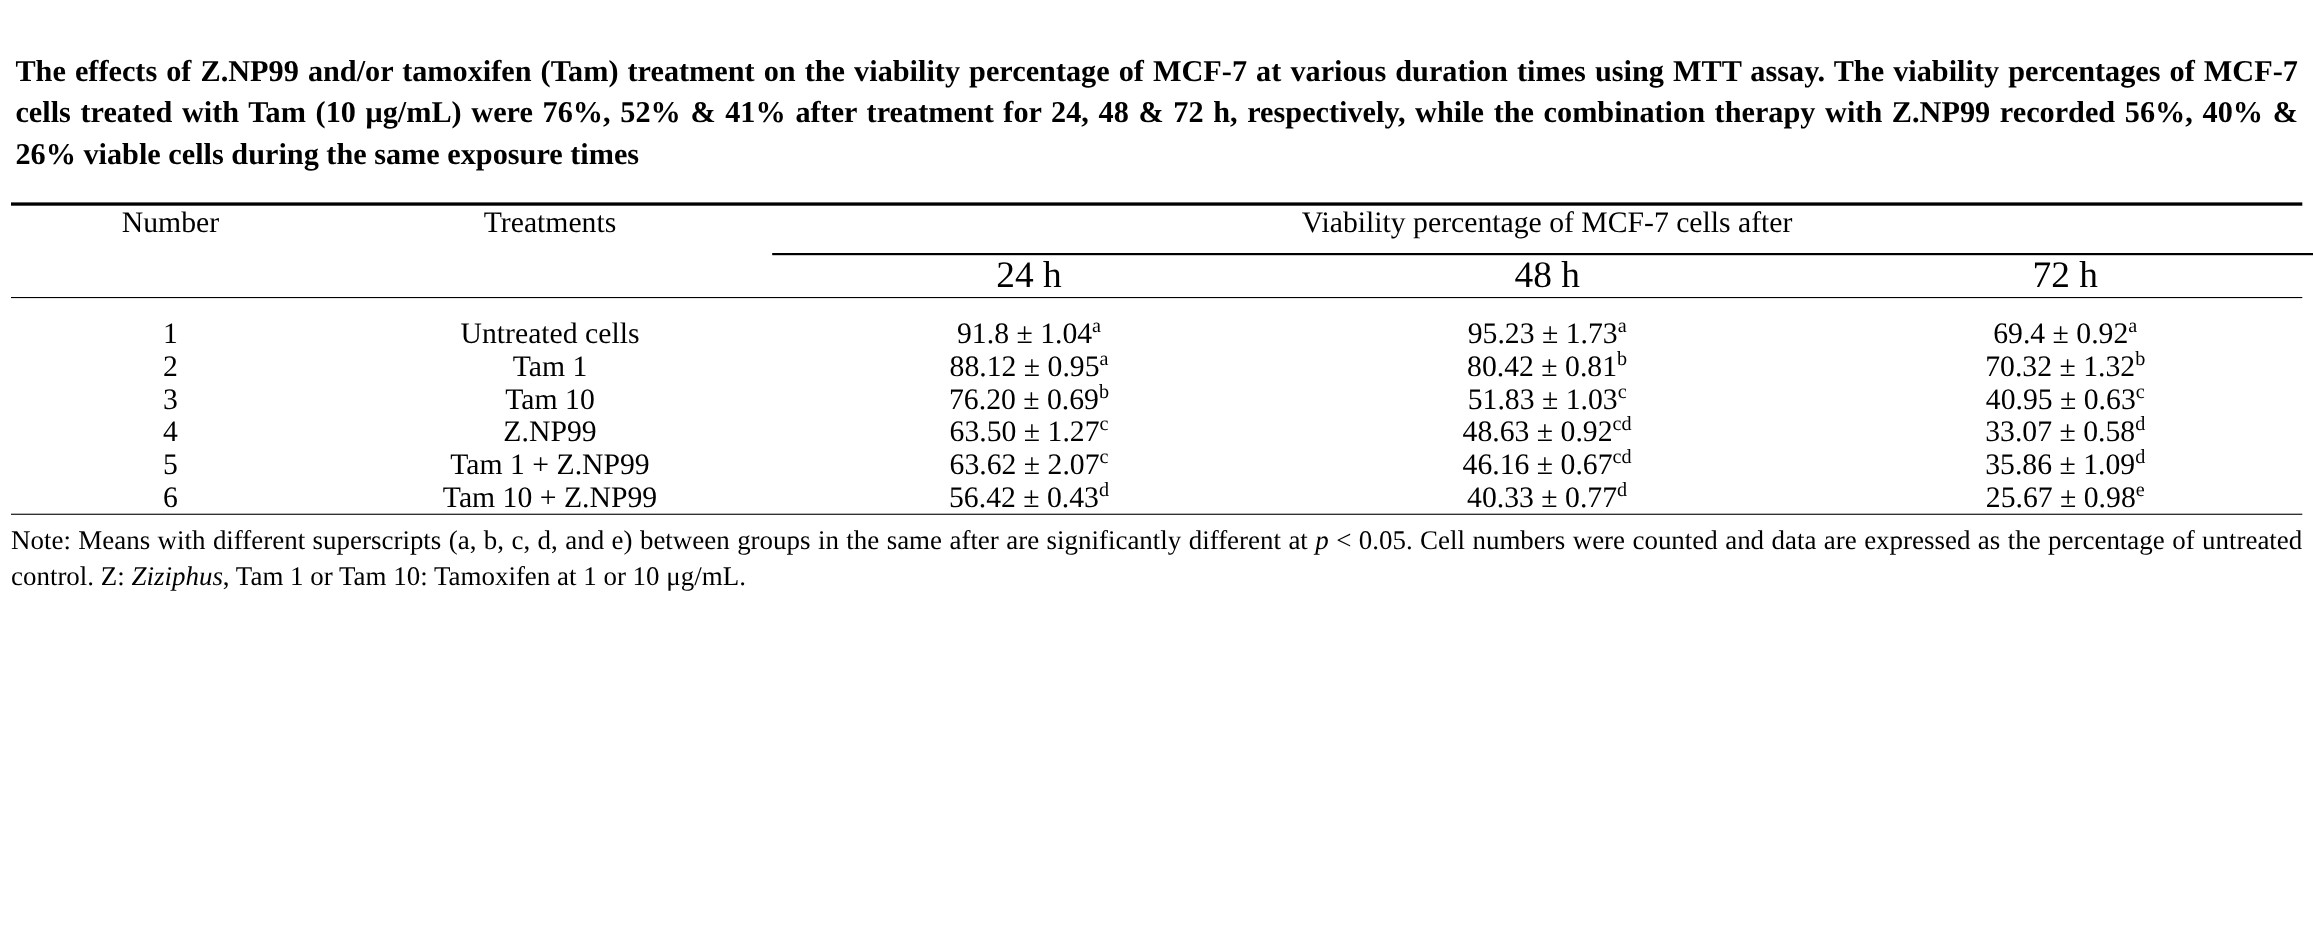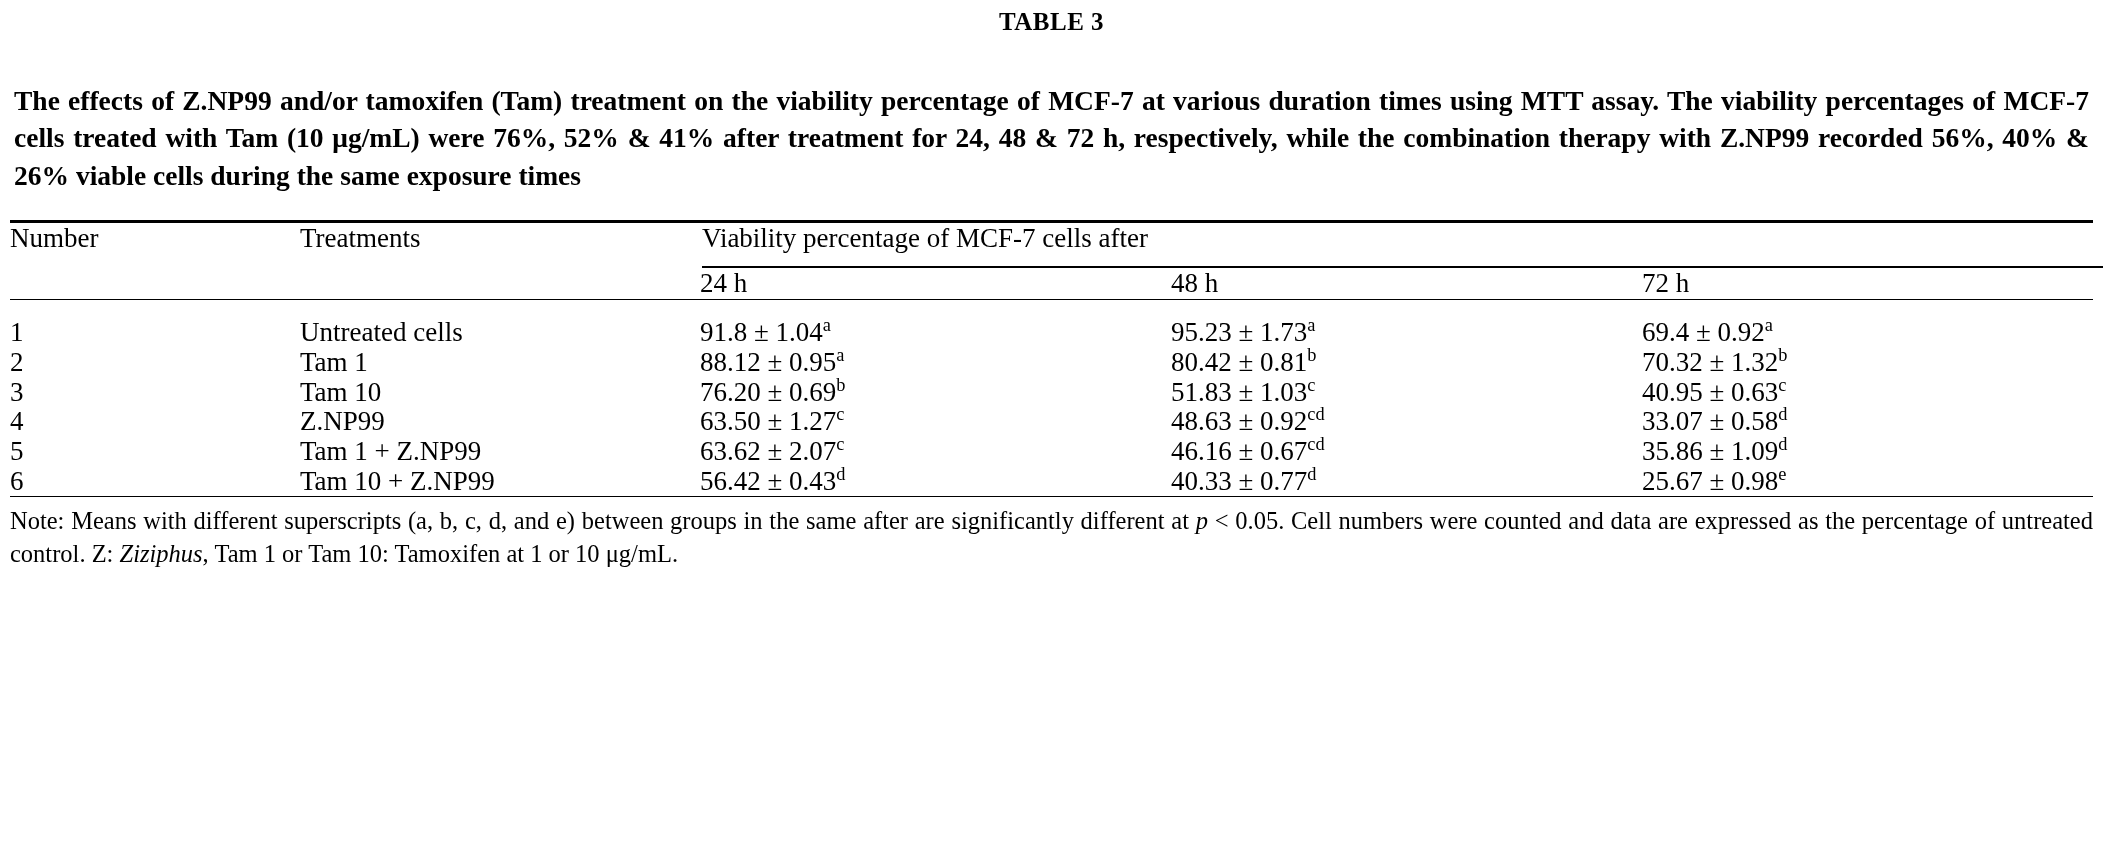--- a/index.html
+++ b/index.html
@@ -45,21 +45,21 @@
     border-top: 1.6px solid #000;
   }
   table.main {
     width: 100%;
     border-collapse: collapse;
     font-size: 27px;
     table-layout: fixed;
   }
   table.main td, table.main th {
     padding: 0;
-    text-align: left;
+    text-align: center;
     vertical-align: top;
     font-weight: normal;
   }
   .col-num   { width: 290px; }
   .col-treat { width: 400px; }
   .col-t     { width: 471px; }
   th.hdr {
     font-weight: bold;
     font-size: 27px;
     padding-top: 16px;
@@ -73,21 +73,21 @@
     padding-bottom: 6px;
   }
   .span-underline {
     border-bottom: 2px solid #000;
     display: block;
     padding-bottom: 12px;
     margin: 0 2px;
   }
   th.sub {
     font-weight: bold;
-    font-size: 27px;
+    font-size: 34px;
     padding-top: 18px;
     padding-bottom: 18px;
     margin-left: 23px;
   }
   tbody td {
     font-size: 27px;
     padding-top: 12px;
     padding-bottom: 12px;
     line-height: 1.1;
   }
@@ -104,21 +104,20 @@
     text-align: justify;
     text-justify: inter-word;
   }
   .note i { font-style: italic; }
 </style>
 </head>
 <body>
 
 <div class="page">
 
-  <div class="table-label">TABLE 3</div>
 
   <div class="caption">The effects of Z.NP99 and/or tamoxifen (Tam) treatment on the viability percentage of MCF-7 at various duration times using MTT assay. The viability percentages of MCF-7 cells treated with Tam (10 μg/mL) were 76%, 52% &amp; 41% after treatment for 24, 48 &amp; 72 h, respectively, while the combination therapy with Z.NP99 recorded 56%, 40% &amp; 26% viable cells during the same exposure times</div>
 
   <div class="rule-thick"></div>
 
   <table class="main">
     <colgroup>
       <col class="col-num">
       <col class="col-treat">
       <col class="col-t">

